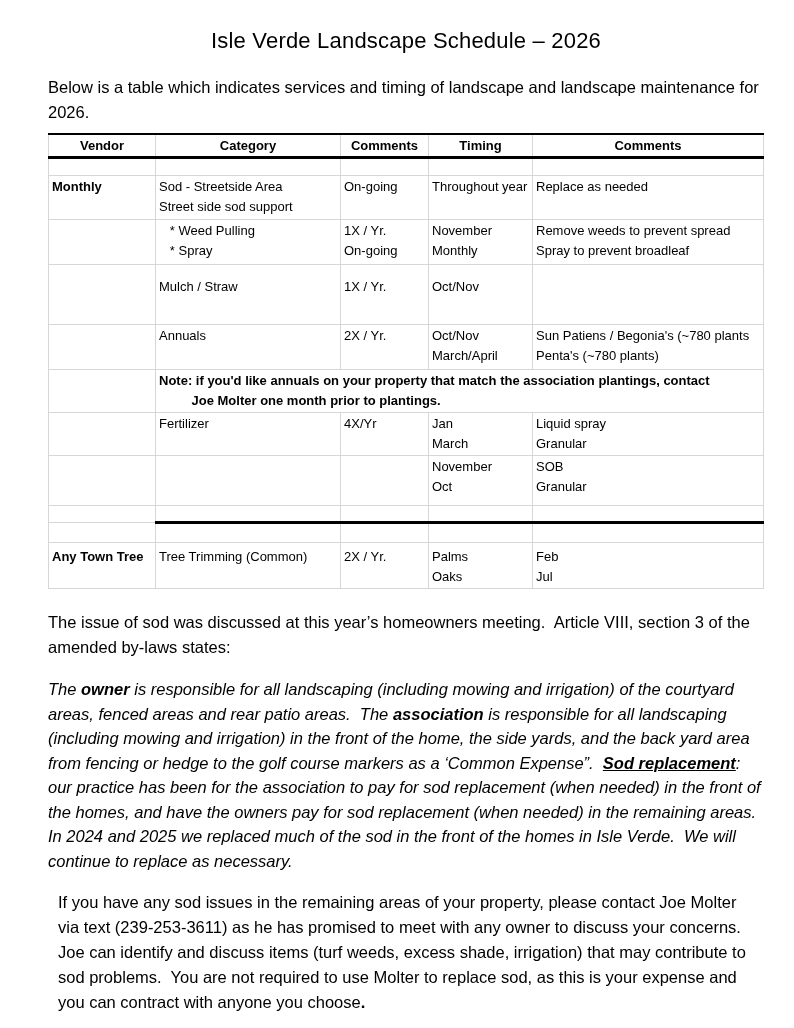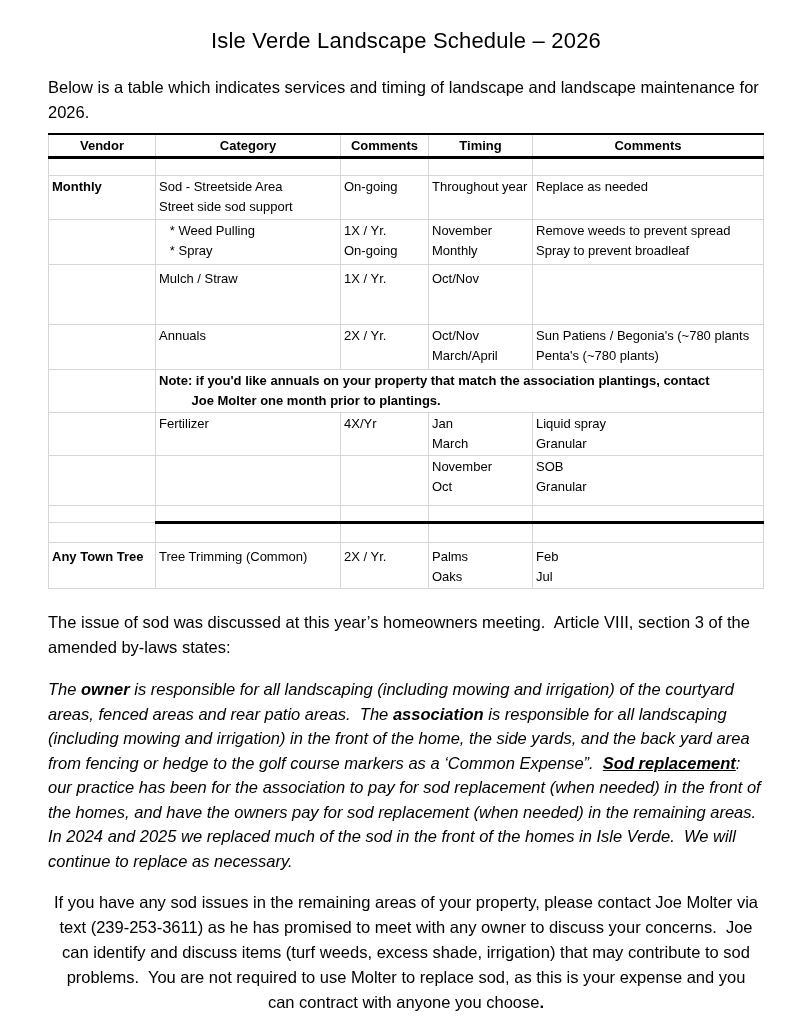--- a/index.html
+++ b/index.html
@@ -59,39 +59,39 @@
     border-top: 2px solid #000;
     border-bottom: 3px solid #000;
     font-weight: 700;
     text-align: center;
     height: 23px;
     line-height: 19px;
   }
   tr.r-spacer  td { height: 18px; }
   tr.r-sod     td { height: 44px; }
   tr.r-weed    td { height: 45px; }
-  tr.r-mulch   td { height: 60px; padding-top: 4px; }
+  tr.r-mulch   td { height: 60px; padding-top: 12px; }
   tr.r-annuals td { height: 45px; }
   tr.r-note    td { height: 42px; font-weight: 700; }
   tr.r-fert    td { height: 41px; }
   tr.r-mayoct  td { height: 50px; }
   tr.r-gap     td { height: 17px; }
   tr.r-gap     td.thick { border-bottom: 3px solid #000; }
   tr.r-spacer2 td { height: 20px; }
   tr.r-tree    td { height: 46px; padding-top: 4px; }
   td.vbold { font-weight: 700; }
 
   
   .bylaws-intro { margin: 0 0 17px 0; }
   .quote {
     font-style: italic;
     line-height: 24.5px;
     margin: 0 0 17px 0;
   }
-  .closing { margin: 4px; text-align: center; }
+  .closing { margin: 10px; }
   .b  { font-weight: 700; }
   .bu { font-weight: 700; text-decoration: underline; }
 </style>
 </head>
 <body>
 
 <div class="page">
 
   <h1 class="title">Isle Verde Landscape Schedule – 2026</h1>
 

